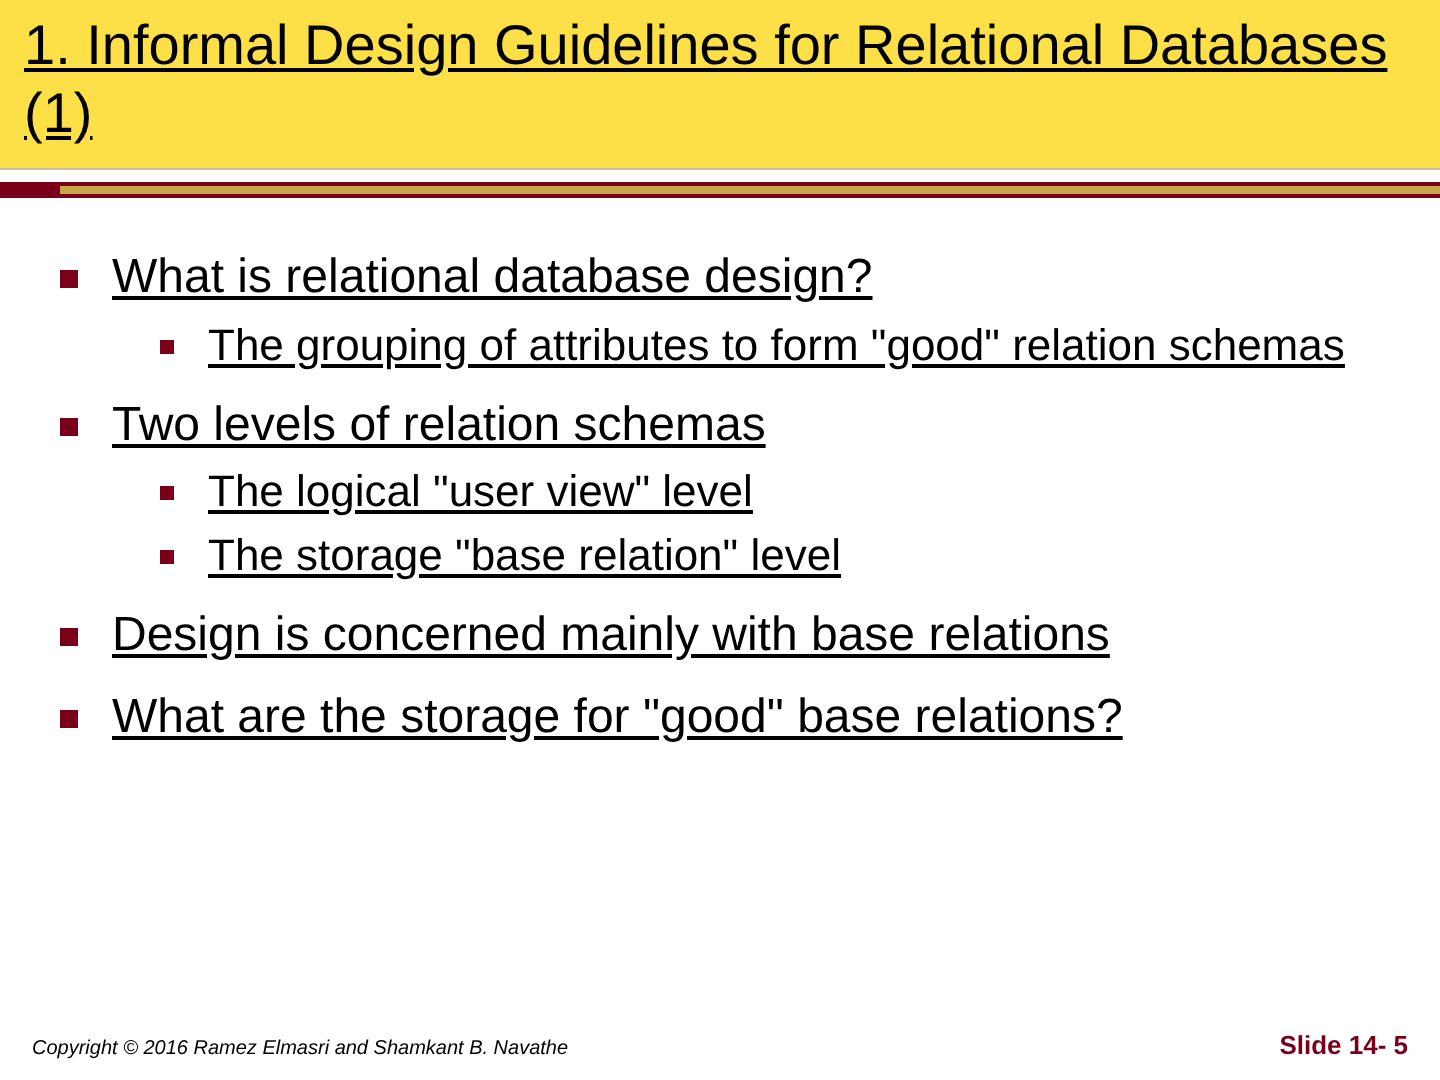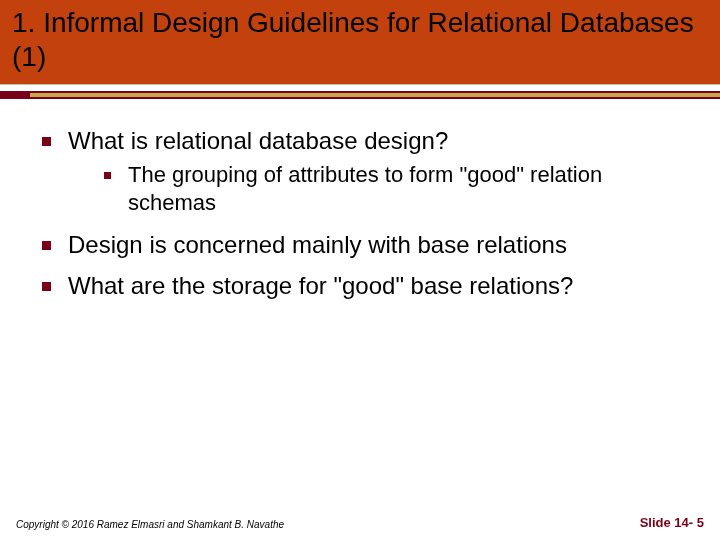--- a/index.html
+++ b/index.html
@@ -11,23 +11,24 @@
     background: #fff;
     overflow: hidden;
   }
   .slide {
     position: relative;
     width: 720px;
     height: 540px;
     box-sizing: border-box;
   }
   .title-block {
-    background: #c2410c;
+    background: #fde047;
     padding: 6px 12px 10px 12px;
     border-bottom: 1px solid #c8bfa8;
+    text-decoration: underline;
   }
   .title-block h1 {
     margin: 0;
     font-size: 28px;
     line-height: 1.22;
     font-weight: 400;
     color: #000;
   }
   .rule-wrap {
     height: 18px;
@@ -45,22 +46,23 @@
     left: 30px; right: 0;
     top: 8px;
     height: 4px;
     background: #c7a94a;
   }
   .body {
     padding: 10px 24px 0 24px;
   }
   ul.lvl1, ul.lvl2 {
     list-style: none;
-    margin: 12px;
+    margin: 0;
     padding: 0;
+    text-decoration: underline;
   }
   ul.lvl1 > li {
     position: relative;
     padding-left: 32px;
     margin: 10px 0 6px 0;
     font-size: 24px;
     line-height: 1.3;
     color: #000;
   }
   ul.lvl1 > li::before {
@@ -131,20 +133,31 @@
     <ul class="lvl1">
       <li>
         <span>What is relational database design?</span>
         <ul class="lvl2">
           <li>
             <span>The grouping of attributes to form "good" relation schemas</span>
           </li>
         </ul>
       </li>
       <li>
+        <span>Two levels of relation schemas</span>
+        <ul class="lvl2">
+          <li>
+            <span>The logical "user view" level</span>
+          </li>
+          <li>
+            <span>The storage "base relation" level</span>
+          </li>
+        </ul>
+      </li>
+      <li>
         <span>Design is concerned mainly with base relations</span>
       </li>
       <li>
         <span>What are the storage for "good" base relations?</span>
       </li>
     </ul>
   </div>
 
   <div class="footer">
     <span class="copyright">Copyright © 2016 Ramez Elmasri and Shamkant B. Navathe</span>

